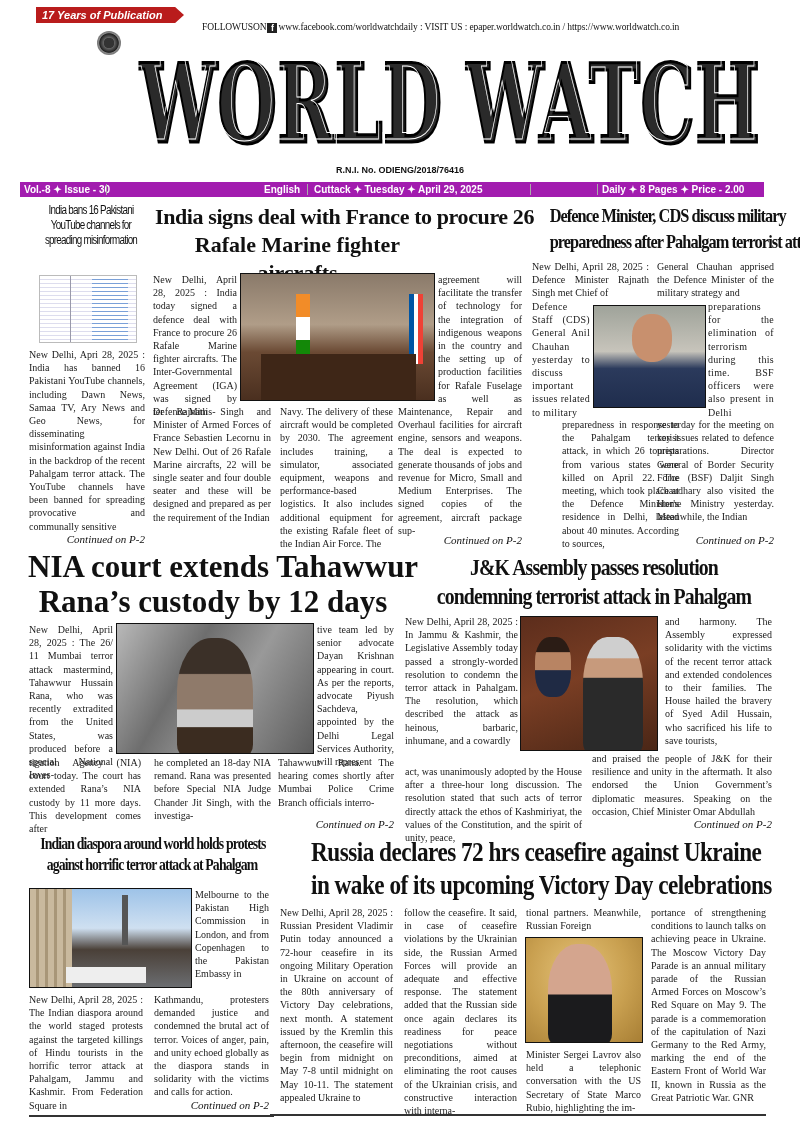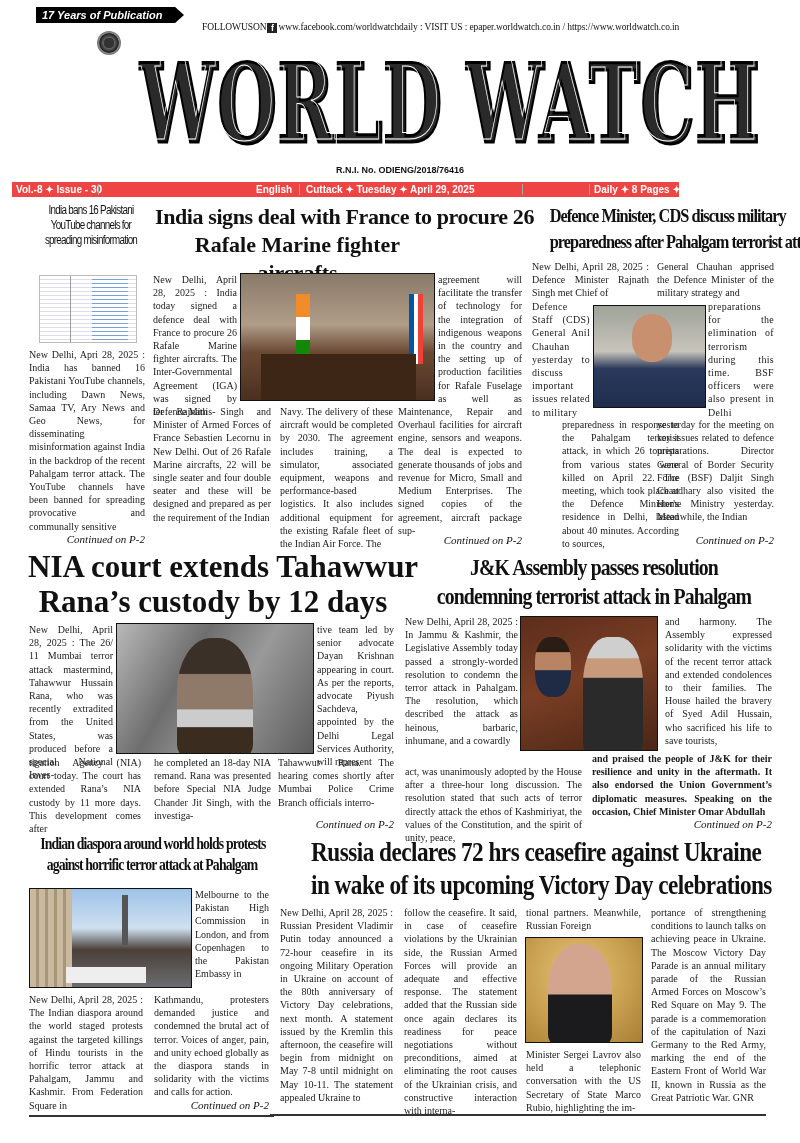--- a/index.html
+++ b/index.html
@@ -1,30 +1,30 @@
 <!DOCTYPE html>
 <html><head>
 <meta charset="utf-8">
 <style>
   * { box-sizing: border-box; margin: 0; padding: 0; }
   html, body { width: 800px; height: 1143px; background: #ffffff; overflow: hidden; }
   body { position: relative; font-family: "Liberation Serif", serif; color: #111; }
   .abs { position: absolute; }
-  .top-badge { left: 36px; top: 7px; width: 148px; height: 16px; background: #000000; color: #fff;
+  .top-badge { left: 36px; top: 7px; width: 148px; height: 16px; background: #b91c1c; color: #fff;
     font-family: "Liberation Sans", sans-serif; font-style: italic; font-weight: bold; font-size: 11px;
     line-height: 16px; padding-left: 6px; clip-path: polygon(0 0, 94% 0, 100% 50%, 94% 100%, 0 100%); }
   .follow { left: 202px; top: 20px; font-size: 9.5px; line-height: 14px; white-space: nowrap; letter-spacing: -0.1px; }
   .fb { display: inline-block; width: 10px; height: 10px; background: #222; color: #fff; font-family: "Liberation Sans", sans-serif;
     font-weight: bold; font-size: 9px; line-height: 11px; text-align: center; vertical-align: -1px; margin: 0 1px; }
   .emblem { left: 97px; top: 31px; width: 24px; height: 24px; border-radius: 50%;
     background: radial-gradient(circle, #333 30%, #666 31%, #222 55%, #888 60%, #444 100%); }
   .masthead { left: 130px; top: 30px; width: 640px; height: 132px; }
   .masthead svg text { font-family: "DejaVu Serif", serif; font-weight: bold; }
   .rni { left: 0; width: 800px; top: 165px; text-align: center; font-family: "Liberation Sans", sans-serif; font-weight: bold; font-size: 9px; }
-  .infobar { left: 12px; top: 182px; width: 667px; height: 15px; background: #ef4444; color: #fff;
+  .infobar { left: 20px; top: 182px; width: 744px; height: 15px; background: #a21caf; color: #fff;
     font-family: "Liberation Sans", sans-serif; font-weight: bold; font-size: 10px; line-height: 15px; }
   .infobar span { position: absolute; white-space: nowrap; }
   .sep { position: absolute; top: 2px; width: 1px; height: 11px; background: #aaa; }
 
   .hl { font-family: "Liberation Serif", serif; font-weight: bold; text-align: center; color: #111; line-height: 1.05; }
   .cond { font-family: "Liberation Sans Narrow", "Liberation Serif", serif; transform-origin: center top; }
   .col { position: absolute; font-size: 10px; line-height: 13.2px; text-align: justify; color: #1a1a1a; hyphens: none; }
   .cont { position: absolute; font-style: italic; font-size: 11px; text-align: right; white-space: nowrap; }
   .photo { position: absolute; border: 1px solid #111; overflow: hidden; }
   .rule { position: absolute; height: 2px; background: #333; }
@@ -118,21 +118,21 @@
   <div style="white-space:nowrap;">J&amp;K Assembly passes resolution</div>
   <div style="white-space:nowrap;">condemning terrorist attack in Pahalgam</div>
 </div>
 <div class="col" style="left:405px; top:615px; width:113px;">New Delhi, April 28, 2025 : In Jammu &amp; Kashmir, the Legislative Assembly today passed a strongly-worded resolution to condemn the terror attack in Pahalgam. The resolution, which described the attack as heinous, barbaric, inhumane, and a cowardly</div>
 <div class="photo" style="left:520px; top:616px; width:138px; height:135px; background:linear-gradient(160deg,#5c2d1c 0%,#7a3e24 45%,#4a2616 100%);">
   <div style="position:absolute; left:62px; top:20px; width:60px; height:115px; border-radius:40% 40% 8% 8%; background:linear-gradient(#cfcfcf 18%,#c79a7c 19% 35%,#2a2a2a 36%);"></div>
   <div style="position:absolute; left:14px; top:20px; width:36px; height:60px; border-radius:40%; background:linear-gradient(#2b1c15 25%,#b88463 26% 55%,#1f2a44 56%);"></div>
 </div>
 <div class="col" style="left:405px; top:765px; width:177px;">act, was unanimously adopted by the House after a three-hour long discussion. The resolution stated that such acts of terror directly attack the ethos of Kashmiriyat, the values of the Constitution, and the spirit of unity, peace,</div>
 <div class="col" style="left:665px; top:615px; width:107px;">and harmony. The Assembly expressed solidarity with the victims of the recent terror attack and extended condolences to their families. The House hailed the bravery of Syed Adil Hussain, who sacrificed his life to save tourists,</div>
-<div class="col" style="left:592px; top:752px; width:180px;font-weight:bold;">and praised the people of J&amp;K for their resilience and unity in the aftermath. It also endorsed the Union Government’s diplomatic measures. Speaking on the occasion, Chief Minister Omar Abdullah</div>
+<div class="col" style="left:592px; top:752px; width:180px;">and praised the people of J&amp;K for their resilience and unity in the aftermath. It also endorsed the Union Government’s diplomatic measures. Speaking on the occasion, Chief Minister Omar Abdullah</div>
 <div class="cont" style="left:592px; top:818px; width:180px;">Continued on P-2</div>
 
 <div class="abs hl cond" style="left:22px; top:833px; width:260px; font-size:16px; line-height:21px; letter-spacing:-1px; transform:scaleX(0.86);">
   <div style="white-space:nowrap;">Indian diaspora around world holds protests</div>
   <div style="white-space:nowrap;">against horrific terror attack at Pahalgam</div>
 </div>
 <div class="photo" style="left:29px; top:888px; width:163px; height:100px; background:linear-gradient(180deg,#9ec3e8 0%,#cfe0f1 40%,#4a4038 62%,#6b6d70 100%);">
   <div style="position:absolute; left:0; top:0; width:42px; height:100px; background:repeating-linear-gradient(90deg,#c9b99e 0 6px,#a89678 6px 9px);"></div>
   <div style="position:absolute; left:92px; top:6px; width:6px; height:50px; background:#555;"></div>
   <div style="position:absolute; left:36px; top:78px; width:80px; height:16px; background:#eee;"></div>

